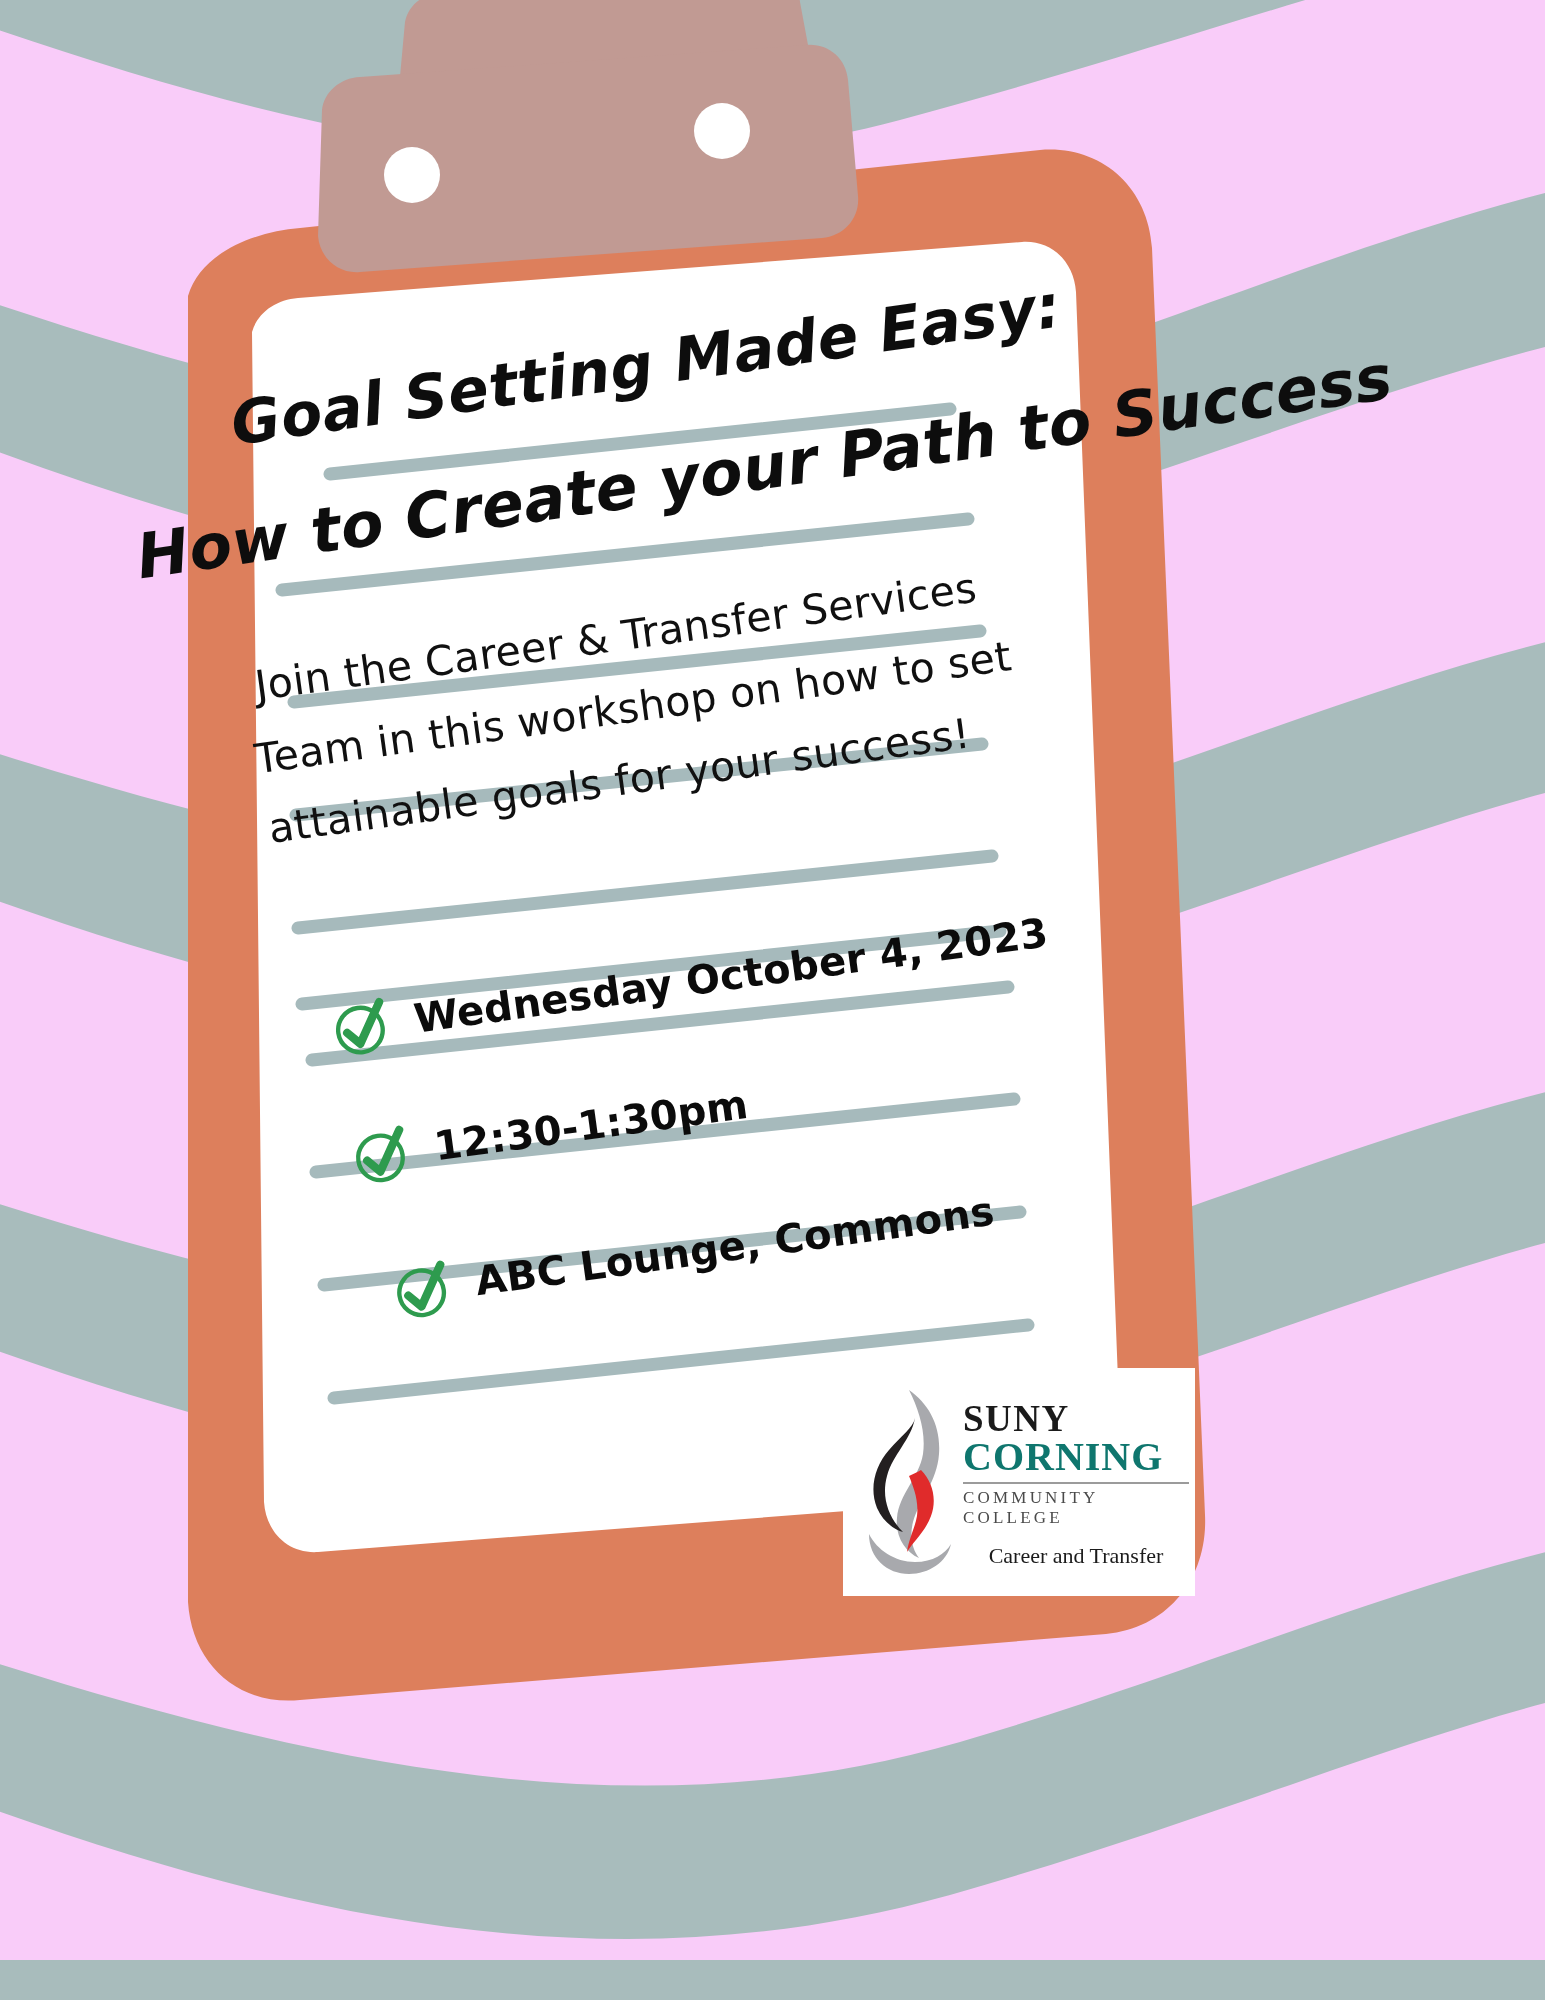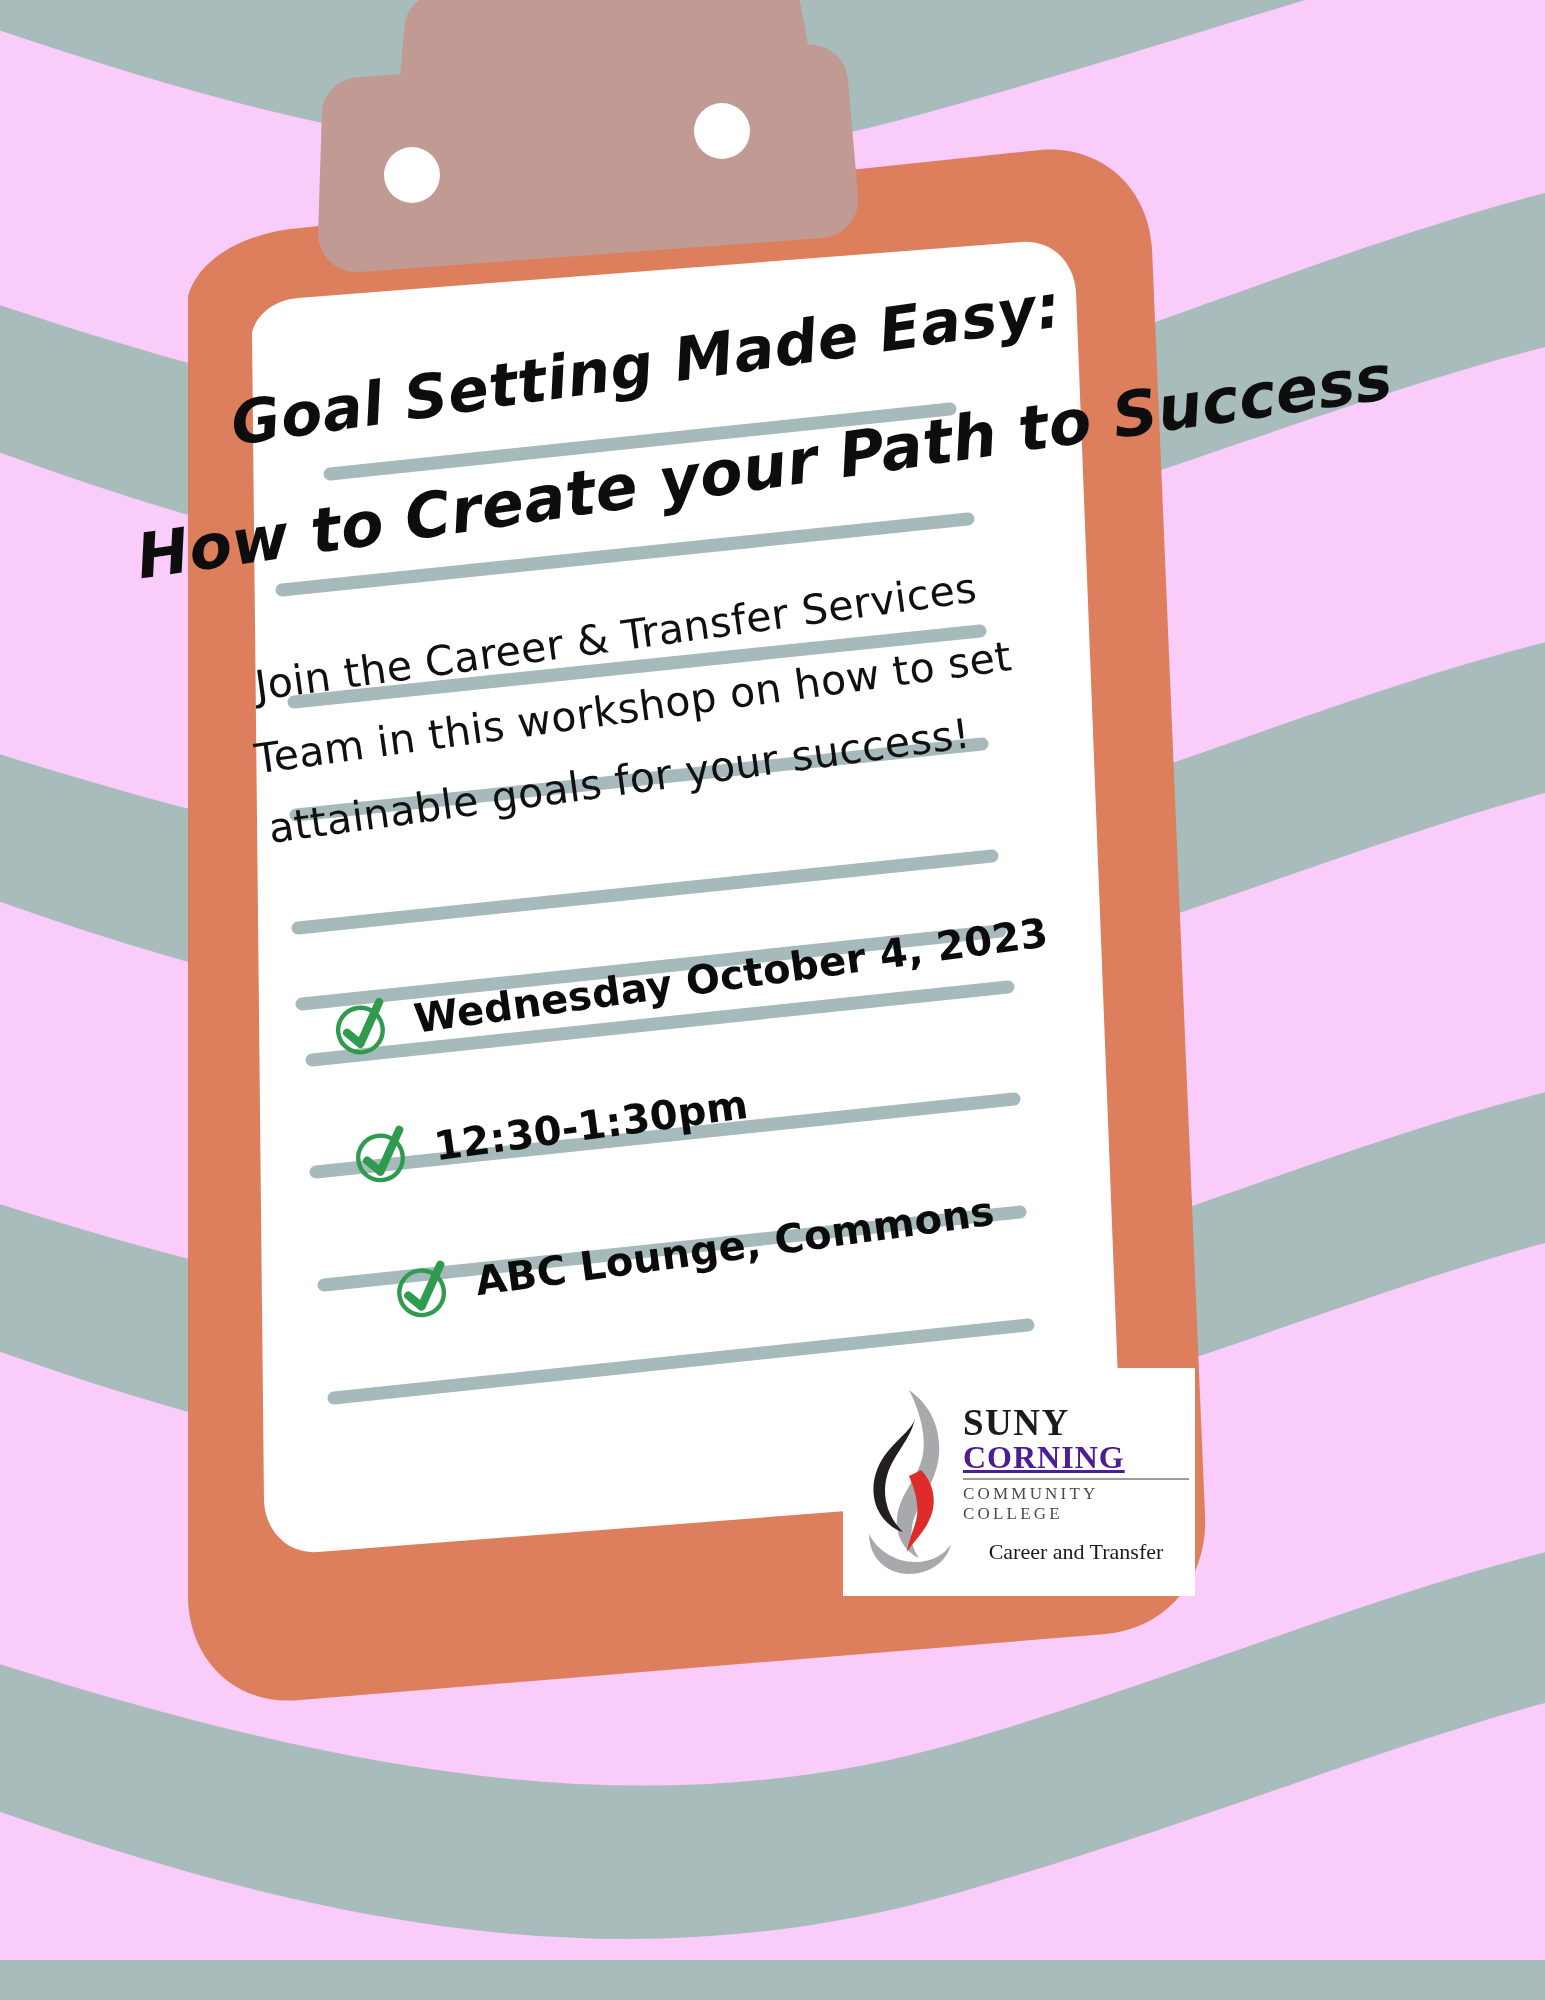--- a/index.html
+++ b/index.html
@@ -103,25 +103,24 @@
     font-family:"Liberation Serif", serif;
     font-weight:700;
     font-size:37px;
     line-height:0.98;
     color:#1b1b1b;
     letter-spacing:1.5px;
   }
   .logo-corning{
     font-family:"Liberation Serif", serif;
     font-weight:700;
-    font-size:32px;
+    font-size:40px;
     line-height:1.0;
-    color:#4c1d95;
+    color:#0f766e;
     letter-spacing:1px;
-    text-decoration:underline;
   }
   .logo-rule{
     width:100%; height:1.5px; background:#9b9b9b;
     margin:5px 0 4px 0;
   }
   .logo-cc{
     font-family:"Liberation Serif", serif;
     font-weight:400;
     font-size:17px;
     color:#4a4a4a;

